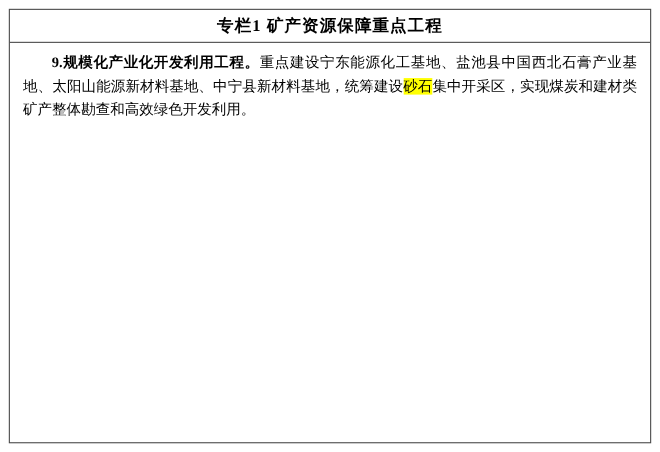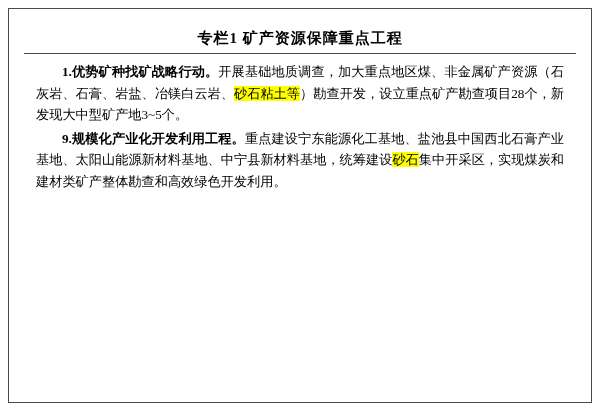--- a/index.html
+++ b/index.html
@@ -20,21 +20,21 @@
   }
   .doc-box {
     position: absolute;
     left: 8px;
     top: 8px;
     width: 584px;
     height: 395px;
     box-sizing: border-box;
     border: 1px solid #4a4a4a;
     background: #ffffff;
-    padding: 15px;
+    padding: 0;
   }
   .title-row {
     box-sizing: border-box;
     height: 30px;
     border-bottom: 1px solid #4a4a4a;
     display: flex;
     align-items: center;
     justify-content: center;
   }
   .title-text {
@@ -69,18 +69,17 @@
 
 <div id="page">
   <div class="doc-box">
 
     <div class="title-row">
       <div class="title-text">专栏1  矿产资源保障重点工程</div>
     </div>
 
     <div class="body-area">
 
-    <div class="para"><span class="lead">1.优势矿种找矿战略行动。</span><span class="">开展基础地质调查，加大重点地区煤、非金属矿产资源（石灰岩、石膏、岩盐、冶镁白云岩、</span><span class="hl">砂石粘土等</span><span class="">）勘查开发，设立重点矿产勘查项目28个，新发现大中型矿产地3~5个。</span></div>
         <div class="para"><span class="lead">9.规模化产业化开发利用工程。</span><span class="">重点建设宁东能源化工基地、盐池县中国西北石膏产业基地、太阳山能源新材料基地、中宁县新材料基地，统筹建设</span><span class="hl">砂石</span><span class="">集中开采区，实现煤炭和建材类矿产整体勘查和高效绿色开发利用。</span></div>
       </div>
 
   </div>
 </div>
 
 </body></html>

